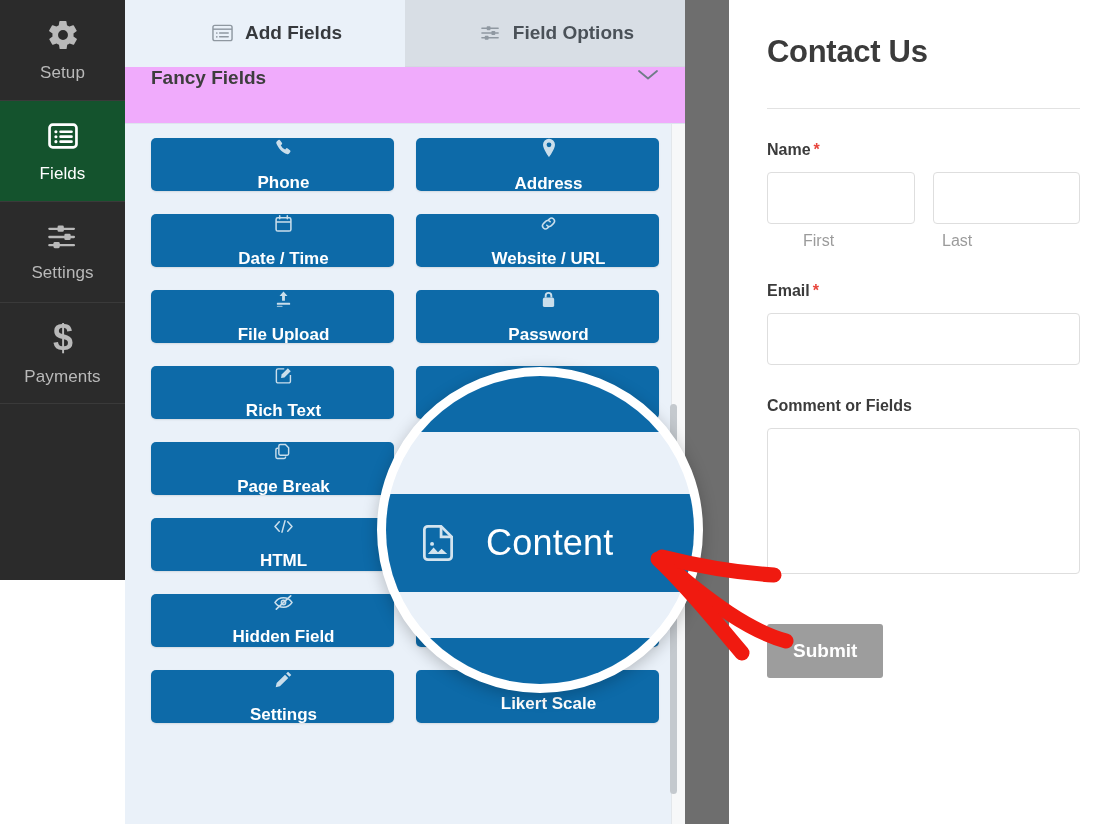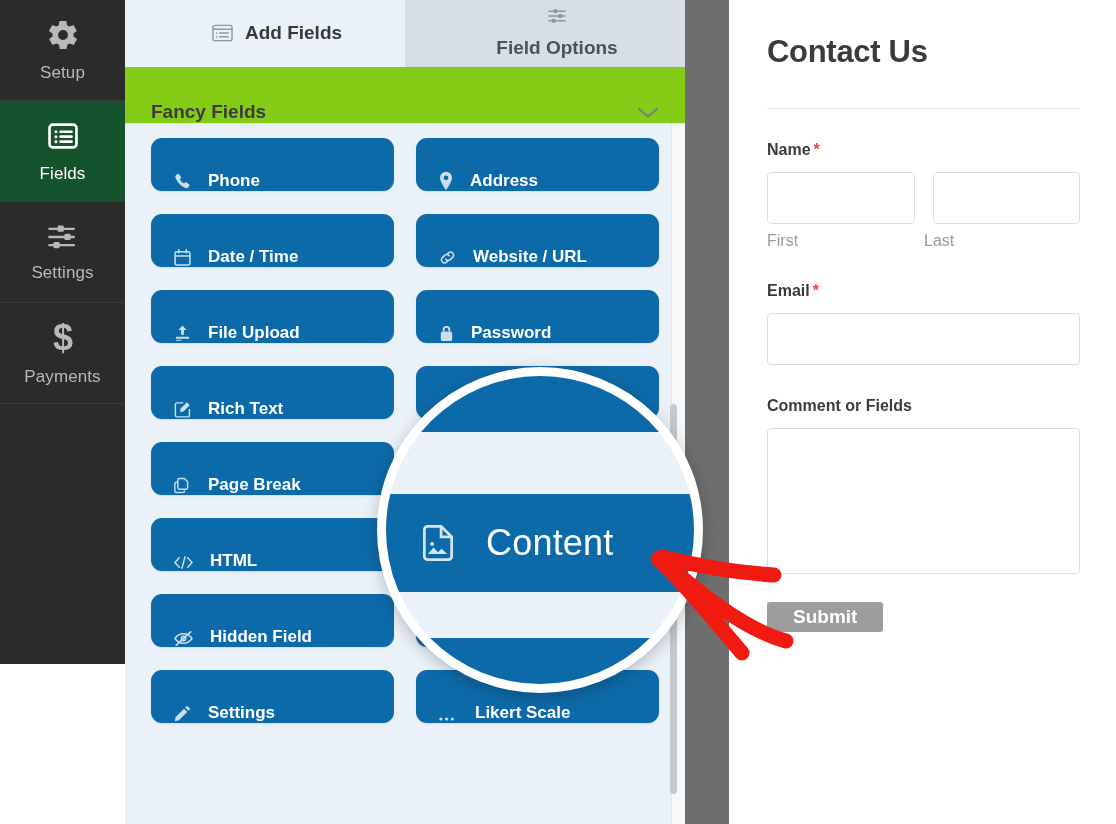--- a/index.html
+++ b/index.html
@@ -9,21 +9,21 @@
     background: #ffffff;
     overflow: hidden;
     position: relative;
   }
 
   
   #app { position: relative; width: 1116px; height: 824px; display: flex; }
 
   
   #sidebar {
-    width: 125px; height: 664px;
+    width: 125px; height: 580px;
     background: #2b2b2b;
     flex: 0 0 125px;
     position: relative;
   }
   .side-item {
     height: 101px;
     display: flex; flex-direction: column;
     align-items: center; justify-content: center;
     color: #b9b9b9;
     border-bottom: 1px solid #3a3a3a;
@@ -48,28 +48,28 @@
   .tab {
     flex: 1 1 50%;
     display: flex; align-items: center; justify-content: center;
     gap: 12px;
     font-size: 19px; font-weight: 700; color: #444b52;
     cursor: pointer; user-select: none;
     border-bottom: 1px solid #d3d9e0;
     padding-left: 24px;
   }
   .tab.active { background: #eaf1f9; color: #36393d; border-bottom: 1px solid #eaf1f9; }
-  .tab:not(.active) { color: #4a5158; flex-direction: column; }
+  .tab:not(.active) { color: #4a5158; }
   .tab .t-ico { display: flex; align-items: center; }
 
   #sectionhdr {
     height: 57px; flex: 0 0 57px;
-    display: flex; align-items: flex-end;
+    display: flex; align-items: flex-start;
     padding: 0 26px 0 26px;
-    background: #84cc16;
+    background: #f0abfc;
     border-bottom: 1px solid #dde5ee;
   }
   #sectionhdr .sec-title { font-size: 19px; font-weight: 700; color: #3d3d3d; flex: 1 1 auto; }
   #sectionhdr .chev { color: #6f7c88; }
 
   #fieldscroll {
     position: relative;
     flex: 1 1 auto;
     background: #eaf1f9;
     padding: 14px 26px 0 26px;
@@ -77,28 +77,29 @@
   }
   #fieldgrid {
     display: grid;
     grid-template-columns: 1fr 1fr;
     column-gap: 22px;
     row-gap: 23px;
   }
   .fbtn {
     height: 53px;
     background: #0d6aa8;
-    border-radius: 11px;
-    display: flex; align-items: flex-end;
+    border-radius: 5px;
+    display: flex; align-items: center;
     padding-left: 22px;
     gap: 16px;
     color: #ffffff;
     font-size: 17px; font-weight: 700;
     cursor: pointer; user-select: none;
     box-shadow: 0 1px 2px rgba(0,0,0,.10);
+    flex-direction: column;
   }
   .fbtn .f-ico { opacity: .78; display: flex; align-items: center; }
   .fbtn .f-lbl { white-space: nowrap; }
 
   
   #panel-scrollbar {
     position: absolute; right: 8px; top: 280px;
     width: 7px; height: 390px;
     background: #c4c9ce; border-radius: 4px;
   }
@@ -124,32 +125,32 @@
 
   .fld { margin-top: 32px; }
   .fld-label { font-size: 16px; font-weight: 700; color: #3b3b3b; }
   .fld-label .req { color: #e8453c; font-weight: 700; margin-left: 3px; }
   .inputs-row { display: flex; gap: 18px; margin-top: 13px; }
   .txt-input {
     height: 52px; border: 1px solid #dedede; border-radius: 4px;
     background: #fff; flex: 1 1 auto;
   }
   .sub-lbl { font-size: 16px; color: #9b9b9b; margin-top: 8px; }
-  .names-subs { display: flex; gap: 1px; }
+  .names-subs { display: flex; gap: 1px; margin-left: 36px; }
   .names-subs > div { flex: 1 1 50%; }
   .txt-area {
     height: 146px; border: 1px solid #dedede; border-radius: 4px;
     background: #fff; margin-top: 13px;
   }
   #submit-btn {
-    margin-top: 28px;
+    margin-top: 50px;
     display: inline-block;
     background: #9d9d9d; color: #fff;
     font-size: 19px; font-weight: 700;
-    padding: 4px 26px; border-radius: 3px;
+    padding: 16px 26px; border-radius: 3px;
     border: none; cursor: pointer;
   }
 
   
   #magnifier {
     position: absolute;
     left: 377px; top: 367px;
     width: 326px; height: 326px;
     border-radius: 50%;
     background: #eaf1f9;

